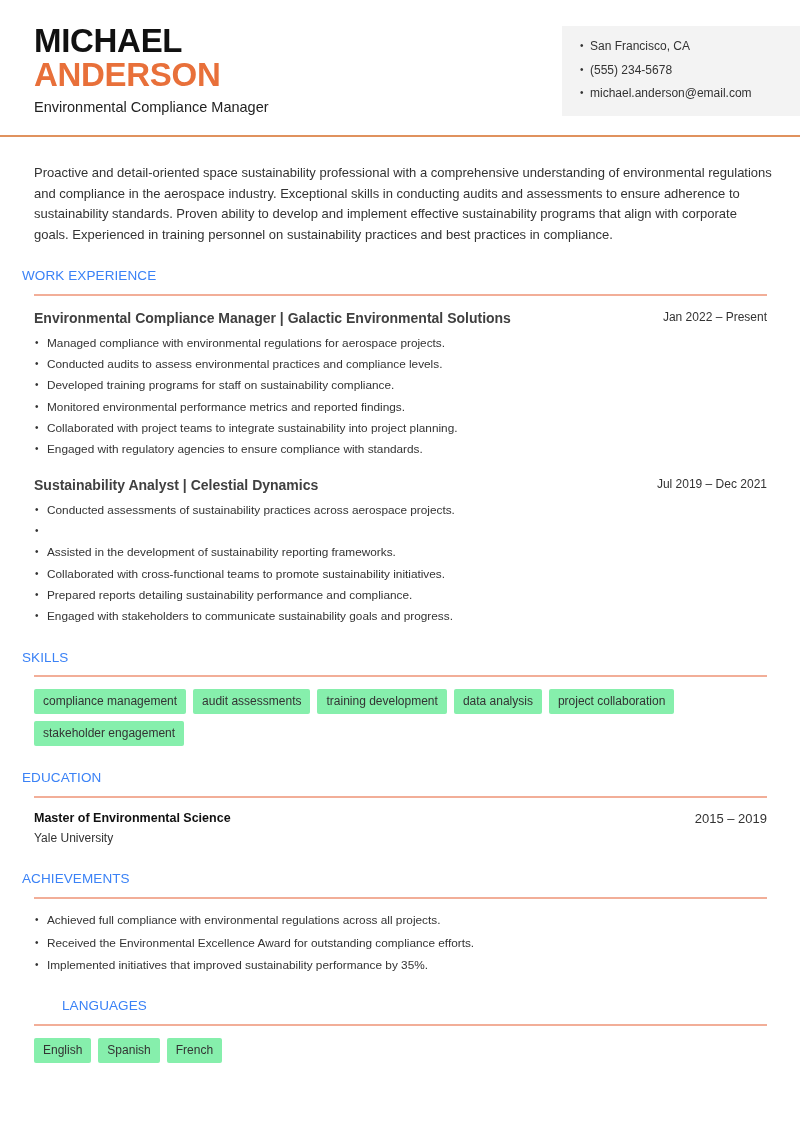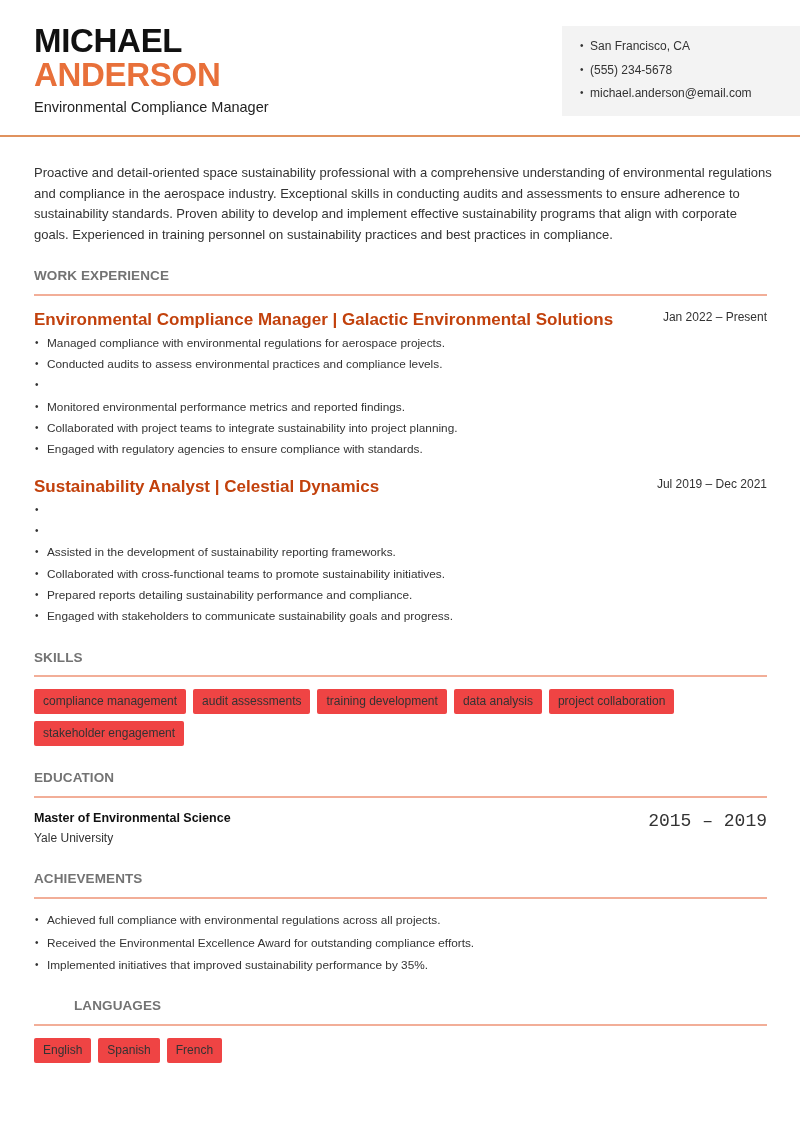--- a/index.html
+++ b/index.html
@@ -10,34 +10,34 @@
     .name-first { position: absolute; left: 34px; top: 22px; font-size: 33px; font-weight: bold; color: #111; letter-spacing: -0.3px; line-height: 38px; }
     .name-last { position: absolute; left: 34px; top: 56px; font-size: 33px; font-weight: bold; color: #E8703A; letter-spacing: -0.3px; line-height: 38px; }
     .job-title { position: absolute; left: 34px; top: 99px; font-size: 14.5px; color: #222; }
     .contact-box { position: absolute; left: 562px; top: 26px; width: 238px; height: 90px; background: #f3f3f3; padding: 12px 0 0 18px; }
     .contact-item { font-size: 12px; color: #333; height: 23.5px; line-height: 16px; display: flex; align-items: flex-start; }
     .contact-item .bullet { width: 10px; font-size: 10px; color: #333; line-height: 16px; }
     .header-rule { position: absolute; left: 0; top: 135px; width: 800px; height: 2px; background: #E0925E; }
 
     .summary { position: absolute; left: 34px; top: 163px; width: 740px; font-size: 13px; line-height: 20.7px; color: #333; }
 
-    .section-title { position: absolute; left: 34px; font-size: 13.5px; font-weight: bold; color: #737373; letter-spacing: 0.1px; }
+    .section-title { position: absolute; left: 22px; font-size: 13.5px; font-weight: normal; color: #3b82f6; letter-spacing: 0.1px; }
     .section-rule { position: absolute; left: 34px; width: 733px; height: 2px; background: #F2AE98; }
 
-    .role-title { position: absolute; left: 34px; font-size: 17px; font-weight: bold; color: #c2410c; }
+    .role-title { position: absolute; left: 34px; font-size: 14px; font-weight: bold; color: #404040; }
     .role-date { position: absolute; right: 33px; font-size: 12px; color: #333; text-align: right; }
     .bullets { position: absolute; left: 34px; width: 700px; list-style: none; }
     .bullets li { font-size: 11.8px; color: #333; height: 21.2px; line-height: 16px; display: flex; }
     .bullets li .dot { width: 13px; font-size: 10px; line-height: 16px; padding-left: 1px; }
 
     .tags { position: absolute; left: 34px; width: 740px; display: flex; flex-wrap: wrap; gap: 7px 7px; }
-    .tag { background: #ef4444; font-size: 12px; color: #333; padding: 0 9px; height: 25px; line-height: 25px; border-radius: 2px; }
+    .tag { background: #86efac; font-size: 12px; color: #333; padding: 0 9px; height: 25px; line-height: 25px; border-radius: 2px; }
 
     .edu-degree { position: absolute; left: 34px; top: 811px; font-size: 12.5px; font-weight: bold; color: #111; }
-    .edu-date { position: absolute; right: 33px; top: 811px; font-size: 18px; color: #333; font-family: Liberation Mono, monospace; }
+    .edu-date { position: absolute; right: 33px; top: 811px; font-size: 13px; color: #333; }
     .edu-school { position: absolute; left: 34px; top: 831px; font-size: 12px; color: #333; }
   </style>
 </head>
 <body>
 
 <div class="header">
   <div class="name-first">MICHAEL</div>
   <div class="name-last">ANDERSON</div>
   <div class="job-title">Environmental Compliance Manager</div>
 
@@ -69,40 +69,42 @@
   <li>
       <span class="dot">•</span>
       <span>Managed compliance with environmental regulations for aerospace projects.</span>
     </li>
   <li>
       <span class="dot">•</span>
       <span>Conducted audits to assess environmental practices and compliance levels.</span>
     </li>
   <li>
       <span class="dot">•</span>
+      <span>Developed training programs for staff on sustainability compliance.</span>
     </li>
   <li>
       <span class="dot">•</span>
       <span>Monitored environmental performance metrics and reported findings.</span>
     </li>
   <li>
       <span class="dot">•</span>
       <span>Collaborated with project teams to integrate sustainability into project planning.</span>
     </li>
   <li>
       <span class="dot">•</span>
       <span>Engaged with regulatory agencies to ensure compliance with standards.</span>
     </li>
 </ul>
 
 <div class="role-title" style="top:477px;">Sustainability Analyst | Celestial Dynamics</div>
 <div class="role-date" style="top:477px;">Jul 2019 – Dec 2021</div>
 <ul class="bullets" style="top:502px;">
   <li>
       <span class="dot">•</span>
+      <span>Conducted assessments of sustainability practices across aerospace projects.</span>
     </li>
   <li>
       <span class="dot">•</span>
     </li>
   <li>
       <span class="dot">•</span>
       <span>Assisted in the development of sustainability reporting frameworks.</span>
     </li>
   <li>
       <span class="dot">•</span>

